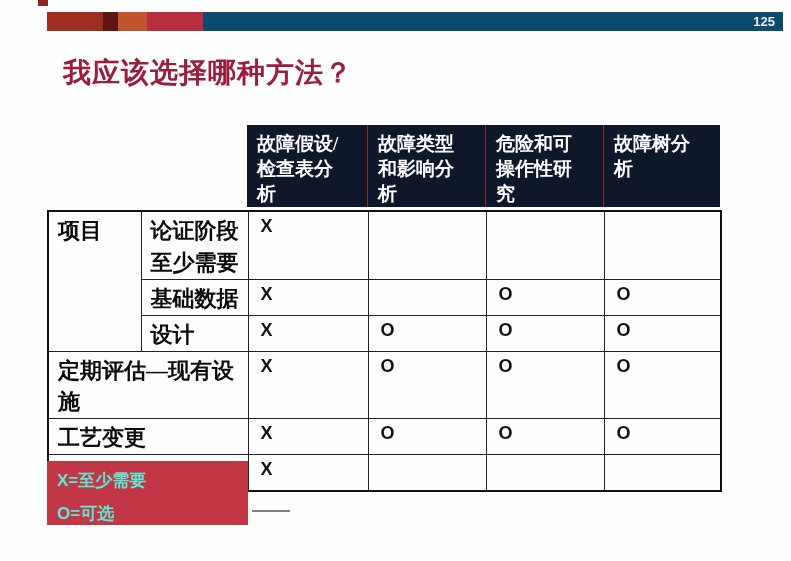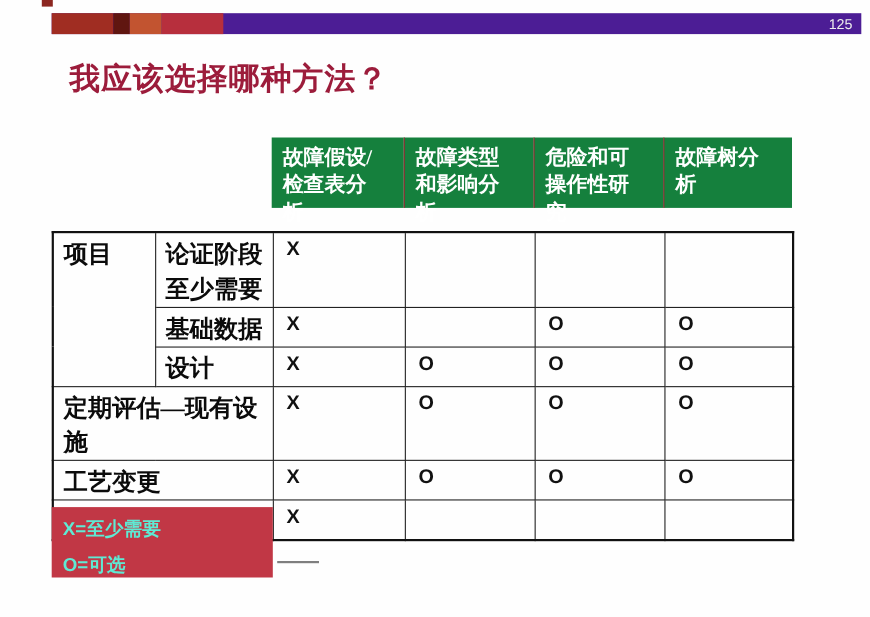--- a/index.html
+++ b/index.html
@@ -1,37 +1,37 @@
 <!DOCTYPE html>
 <html><head>
 <meta charset="utf-8">
 <style>
   html,body{margin:0;padding:0;background:#fff;}
   .slide{position:relative;width:791px;height:561px;background:#fefefe;overflow:hidden;
          font-family:"Liberation Serif","DejaVu Serif",serif;color:#111;}
 
   
   .corner-square{position:absolute;left:38px;top:0;width:10px;height:6px;background:#8c2620;}
-  .top-bar{position:absolute;left:47px;top:12px;width:736px;height:19px;background:#4c1d95;
-           display:flex;align-items:center;}
+  .top-bar{position:absolute;left:47px;top:12px;width:736px;height:19px;background:#0c4a6e;
+           display:flex;align-items:center;font-weight:bold;}
   .seg{height:100%;flex:0 0 auto;}
   .seg1{width:56px;background:#a02d22;}
   .seg2{width:15px;background:#601610;}
   .seg3{width:29px;background:#c25430;}
   .seg4{width:56px;background:#b72f3d;}
   .page-num{margin-left:auto;padding-right:8px;color:#ececec;font-size:13px;
             font-family:"Liberation Sans","DejaVu Sans",sans-serif;}
 
   
   .title{position:absolute;left:59px;top:52px;margin:4px;font-size:28px;font-weight:bold;
          color:#9c1c3b;letter-spacing:1px;line-height:1.2;}
 
   
   .hdr-row{position:absolute;left:247px;top:125px;display:flex;}
-  .hdr-cell{box-sizing:border-box;height:64px;background:#15803d;color:#fff;font-weight:bold;
+  .hdr-cell{box-sizing:border-box;height:82px;background:#0f172a;color:#fff;font-weight:bold;
             font-size:19px;line-height:1.32;padding:6px 6px 0 10px;white-space:pre-line;}
   .hdr-cell+.hdr-cell{border-left:1px solid #952a35;}
   .hc1{width:120px;} .hc2{width:118px;} .hc3{width:118px;} .hc4{width:117px;}
 
   
   .body-table{position:absolute;left:47px;top:210px;border-collapse:collapse;table-layout:fixed;
               border:2px solid #111;}
   .body-table td{border:1px solid #222;box-sizing:border-box;vertical-align:top;overflow:hidden;}
   .lbl{font-weight:bold;font-size:22px;line-height:1.45;padding:3px 4px 0 9px;
        white-space:pre-line;color:#0b0b0b;}

